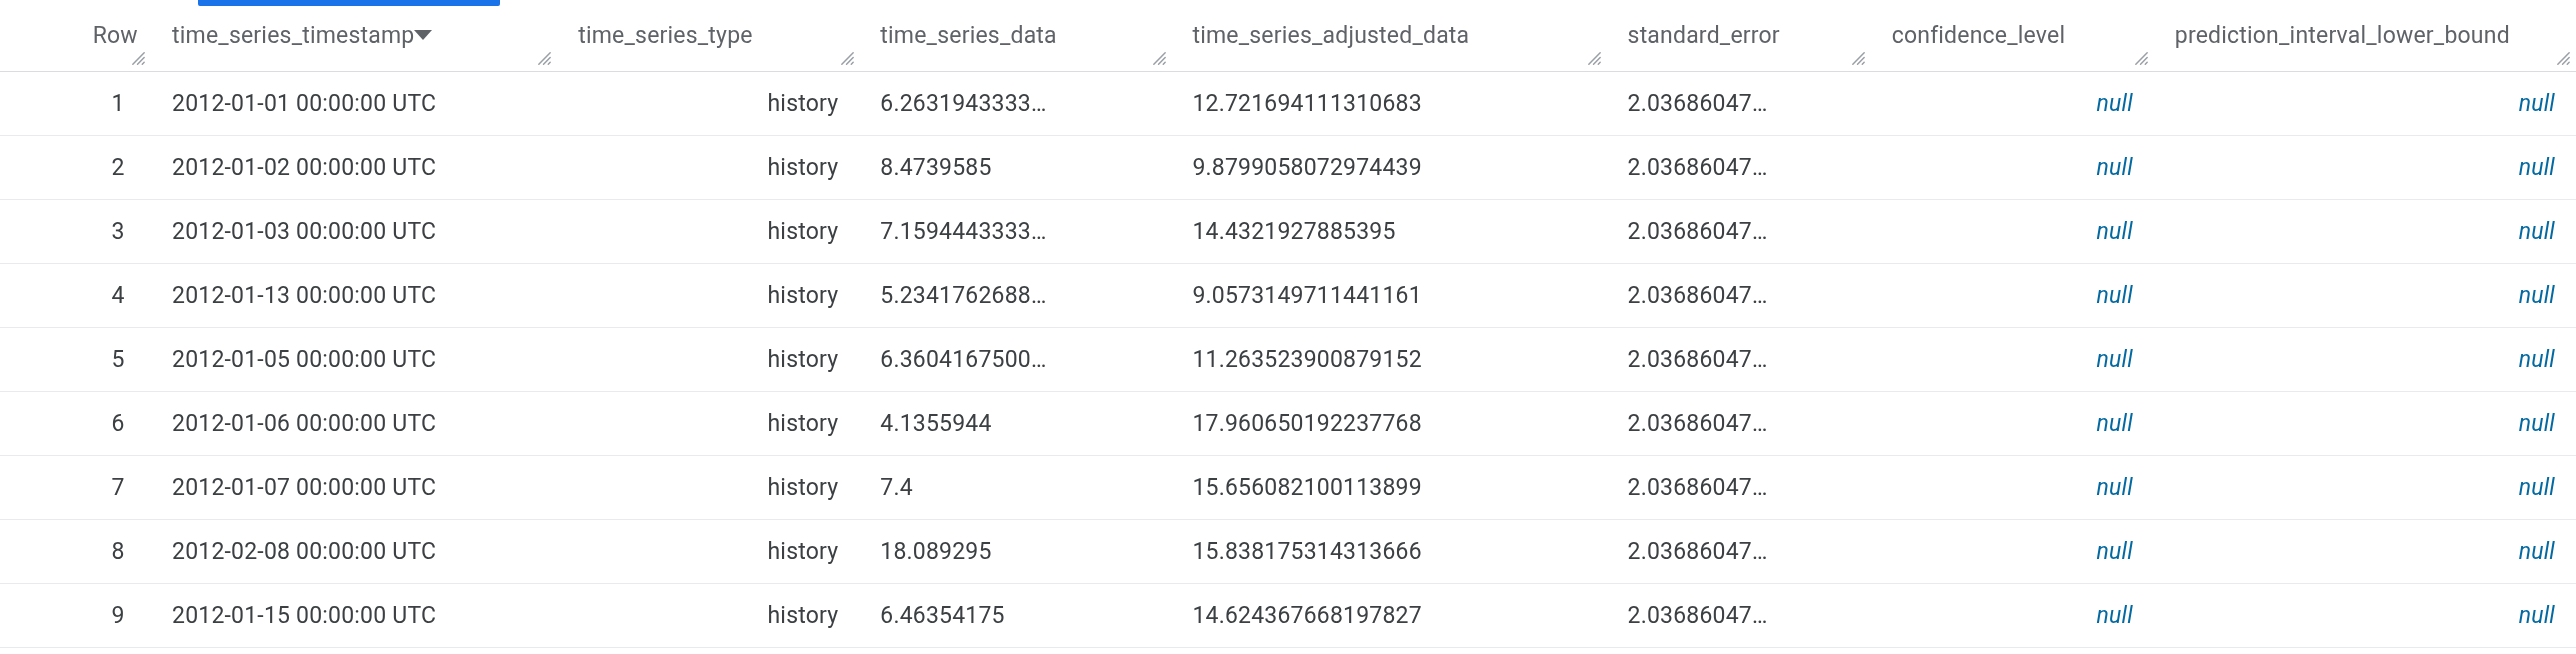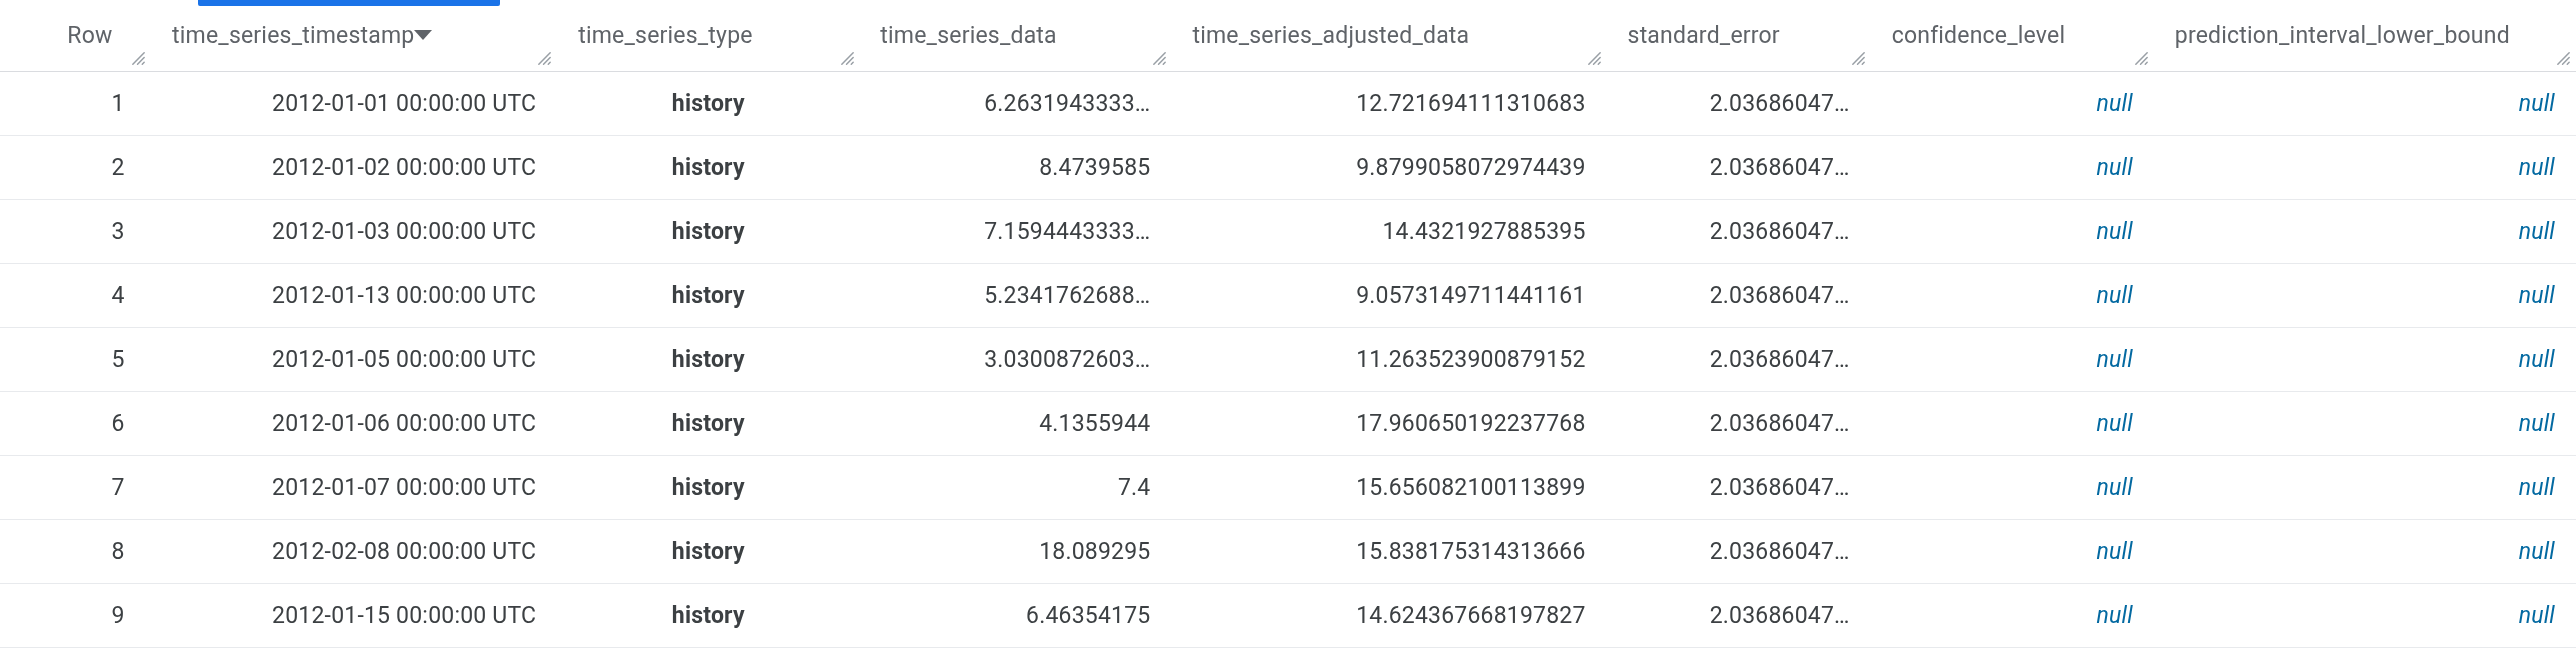--- a/index.html
+++ b/index.html
@@ -66,37 +66,37 @@
   }
   .resize-glyph {
     position: absolute;
     right: 3.8px;
     bottom: 3.8px;
     width: 17px;
     height: 17px;
     pointer-events: auto;
   }
   .resize-glyph svg { display: block; }
-  th.col-row .hdr-inner { justify-content: center; padding-left: 42px; }
+  th.col-row .hdr-inner { justify-content: flex-end; padding-left: 42px; }
 
   tbody td {
     border-bottom: 0.9px solid #e8eaed;
     padding: 0 21px;
     height: 64px;
     vertical-align: middle;
     white-space: nowrap;
     overflow: hidden;
     text-overflow: ellipsis;
     color: #3c4043;
     font-variant-numeric: tabular-nums;
   }
   td.idx { text-align: right; padding-right: 26.4px; color:#3c4043; }
-  td.ts  { text-align: right; margin-top: 16px; }
-  td.type{ text-align: center; font-weight: bold; }
-  td.num { text-align: right; }
+  td.ts  { text-align: left; margin-top: 16px; }
+  td.type{ text-align: right; }
+  td.num { }
   td.nullcell {
     text-align: right;
     color: #0369a1;
     font-style: italic;
   }
 
   
   col.c-row  { width: 151px; }
   col.c-ts   { width: 406px; }
   col.c-type { width: 302px; }
@@ -246,21 +246,21 @@
           <td class="num">5.2341762688…</td>
           <td class="num">9.0573149711441161</td>
           <td class="num">2.03686047…</td>
           <td class="num nullcell">null</td>
           <td class="num nullcell">null</td>
         </tr>
         <tr>
           <td class="idx">5</td>
           <td class="ts">2012-01-05 00:00:00 UTC</td>
           <td class="type">history</td>
-          <td class="num">3.0300872603…</td>
+          <td class="num">6.3604167500…</td>
           <td class="num">11.263523900879152</td>
           <td class="num">2.03686047…</td>
           <td class="num nullcell">null</td>
           <td class="num nullcell">null</td>
         </tr>
         <tr>
           <td class="idx">6</td>
           <td class="ts">2012-01-06 00:00:00 UTC</td>
           <td class="type">history</td>
           <td class="num">4.1355944</td>

